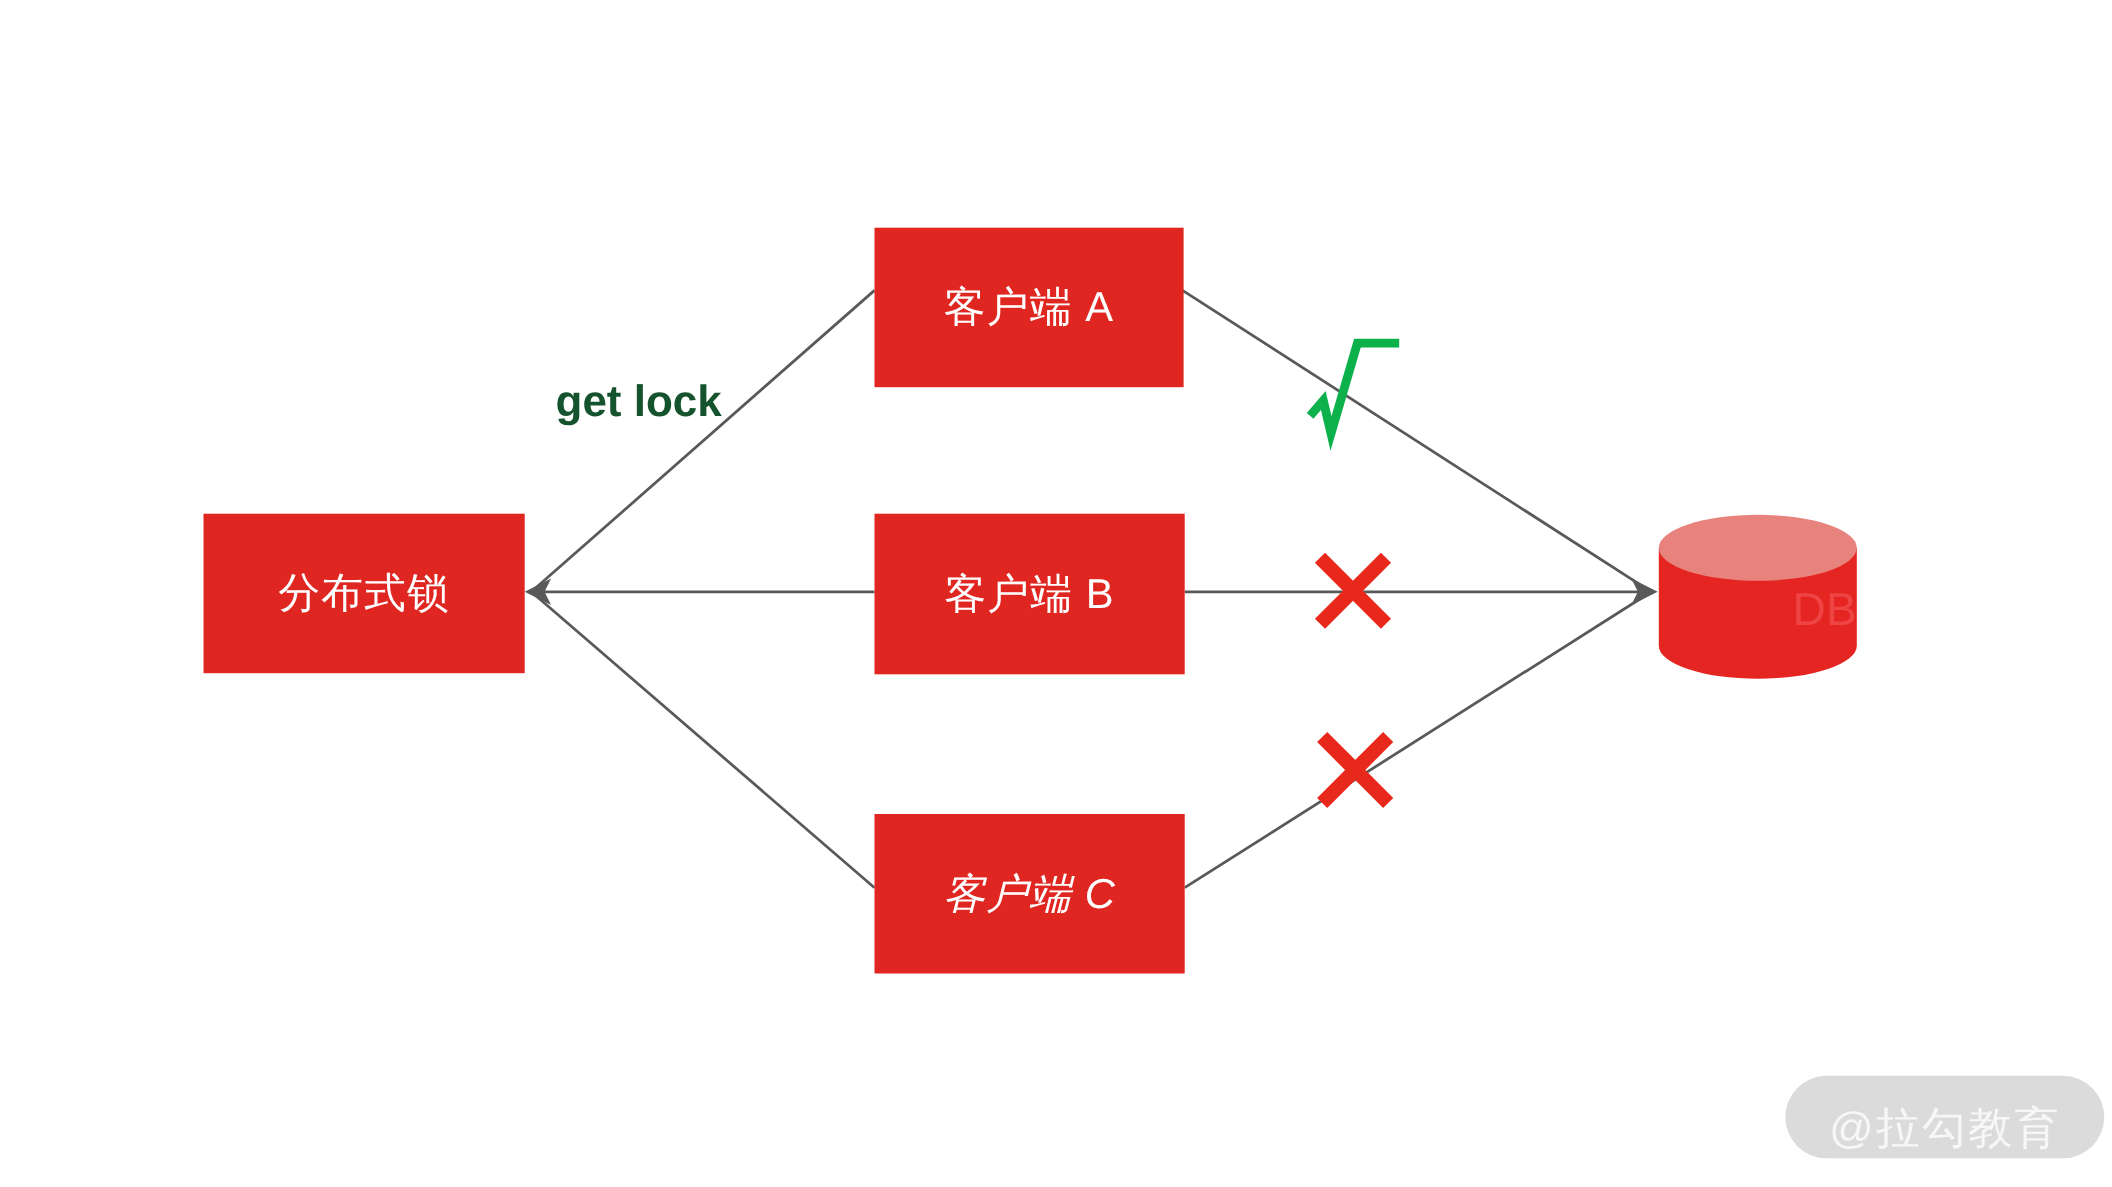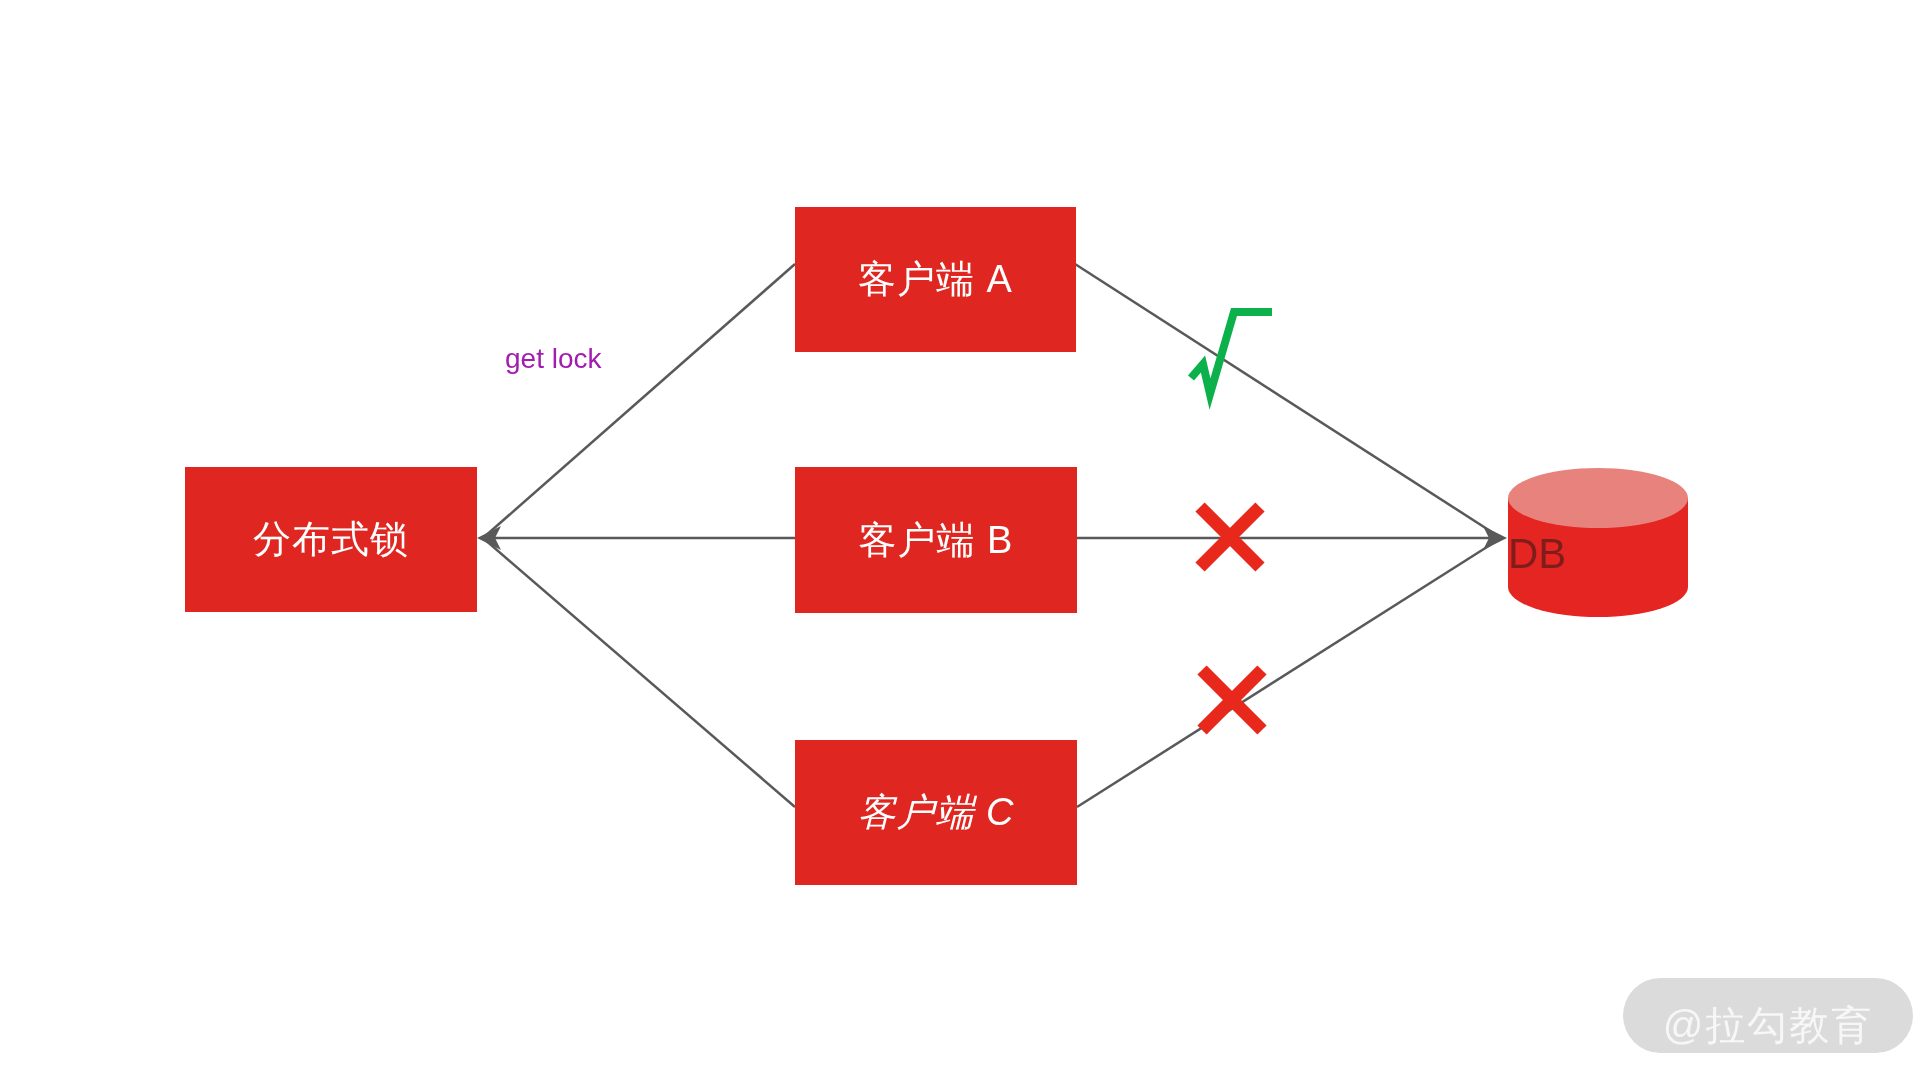--- a/index.html
+++ b/index.html
@@ -16,25 +16,25 @@
     background:#e02620; color:#ffffff;
     display:flex; align-items:center; justify-content:center;
     font-size:38px; font-weight:500; letter-spacing:1px;
   }
   .node-lock    { left:185px; top:467px; width:292px; height:145px; }
   .node-client-a{ left:795px; top:192px; width:281px; height:145px;margin-top:15px; }
   .node-client-b{ left:795px; top:467px; width:282px; height:146px;text-align:center; }
   .node-client-c{ left:795px; top:740px; width:282px; height:145px;font-style:italic; }
   .db-label {
     position:absolute; z-index:3; left:1508px; top:530px; width:180px;
-    text-align:left; color:#7f1d1d; font-size:42px; font-weight:500;
+    text-align:right; color:#ef4444; font-size:42px; font-weight:500;
   }
   .edge-label-getlock {
     position:absolute; z-index:2; left:505px; top:343px;
-    font-size:28px; font-weight:400; color:#a21caf;
+    font-size:40px; font-weight:700; color:#14532d;
   }
   .watermark {
     position:absolute; z-index:4; left:1623px; top:978px;
     width:290px; height:75px; background:#dbdbdb; border-radius:38px;
     display:flex; align-items:flex-end; justify-content:center;
     color:#f7f7f7; font-size:40px; font-weight:500; letter-spacing:2px;
   }
 </style>
 </head>
 <body>

